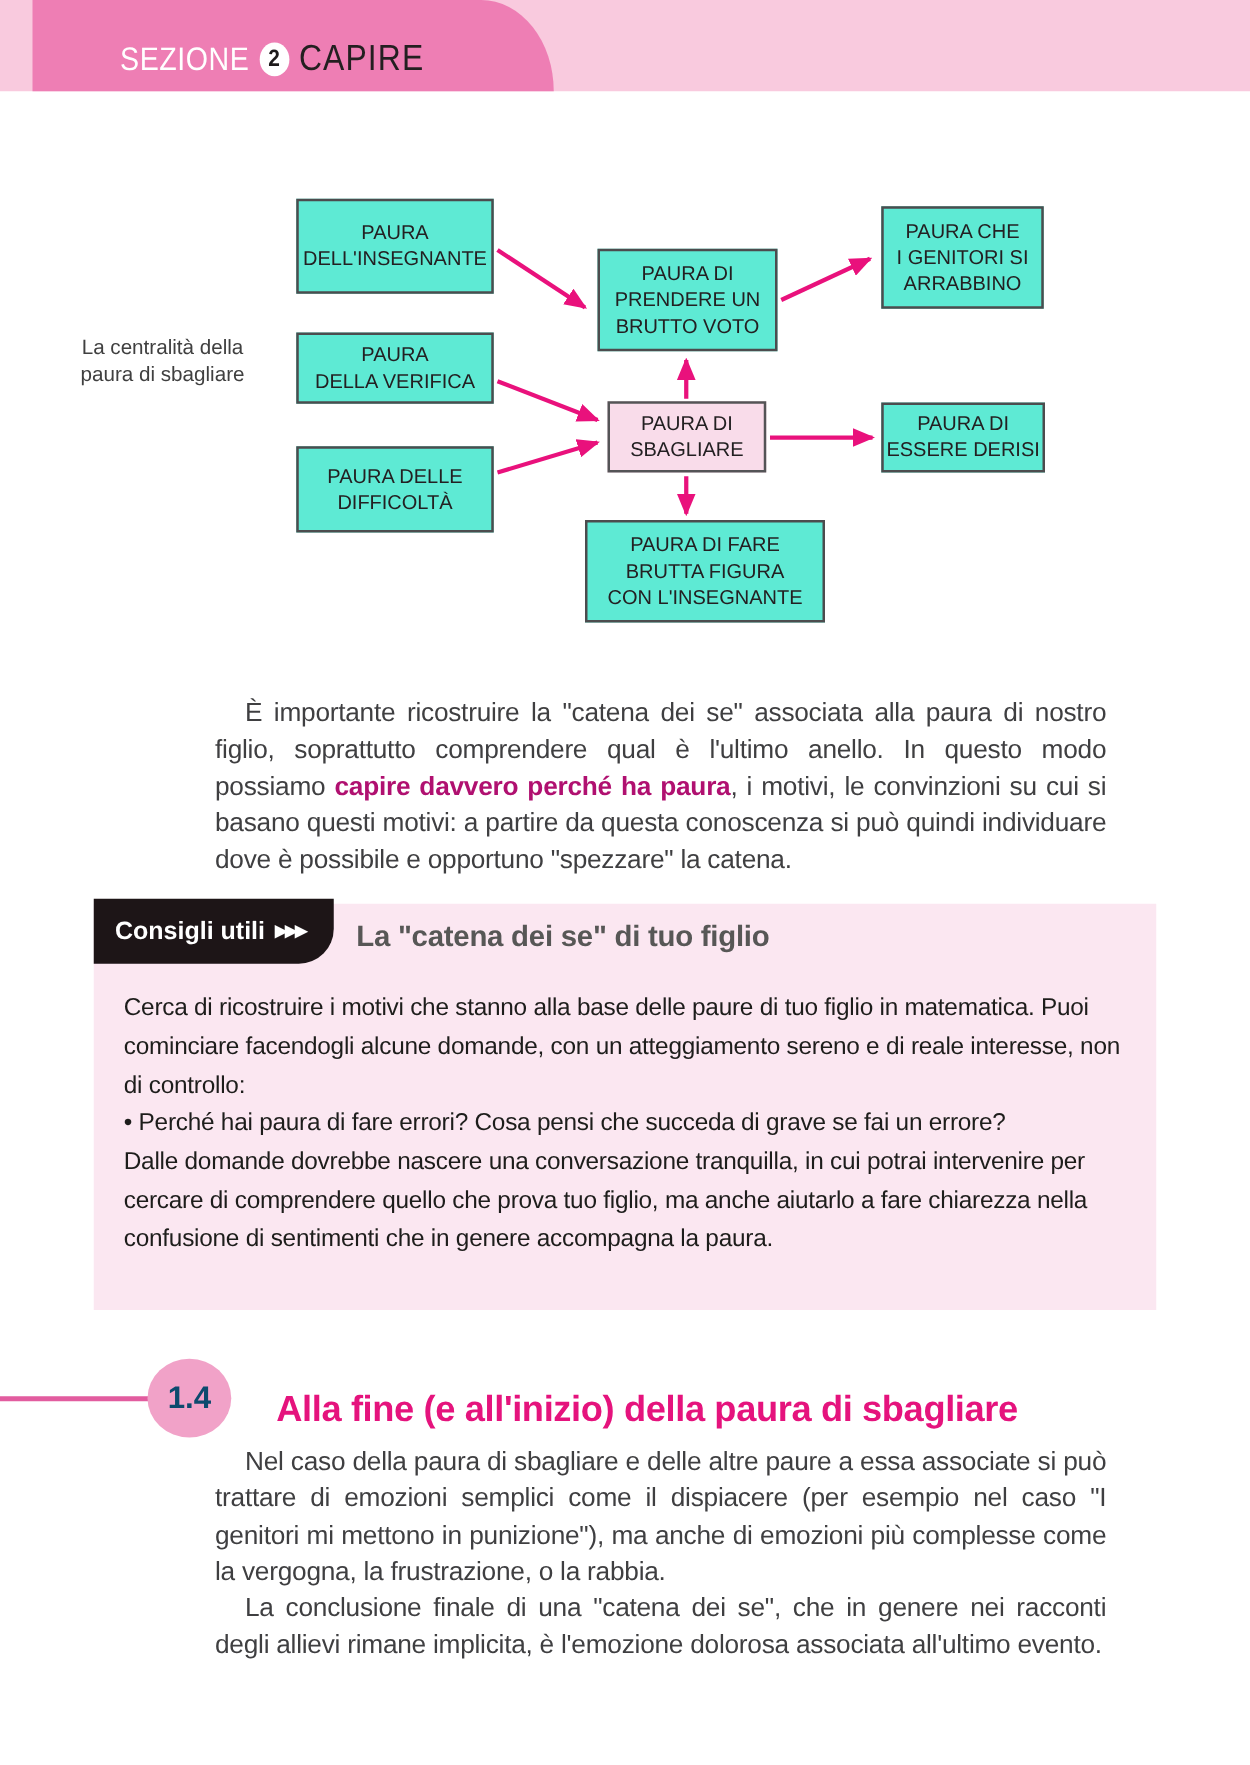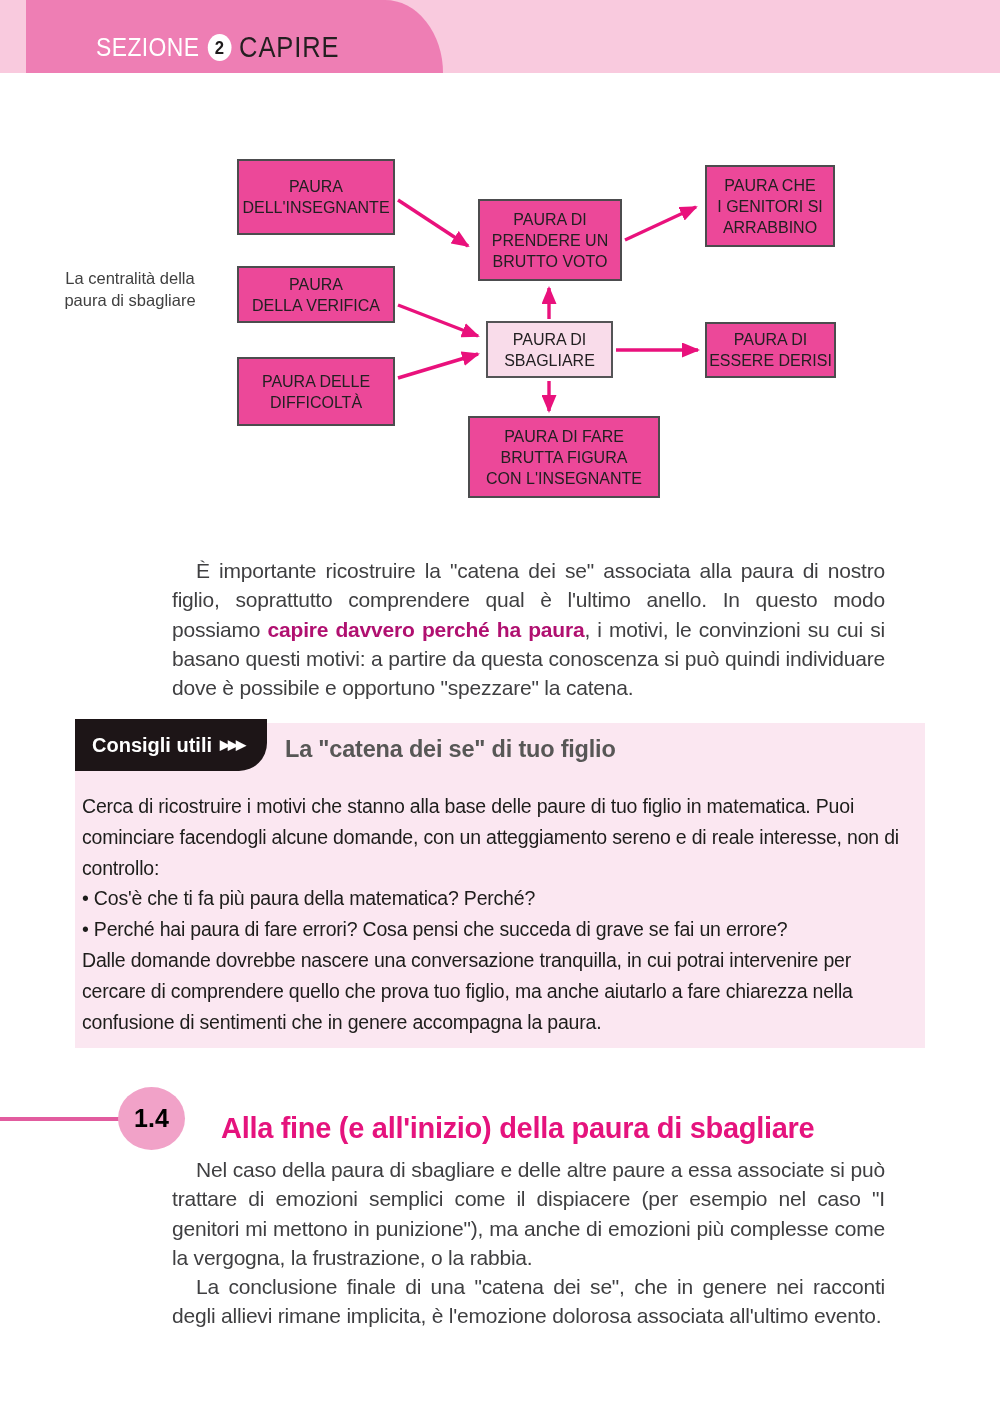--- a/index.html
+++ b/index.html
@@ -16,21 +16,21 @@
   .sez{color:#fff;font-size:26px;letter-spacing:.5px;}
   .num-badge{width:27px;height:27px;border-radius:50%;background:#fff;color:#1d1a1b;
        display:flex;align-items:center;justify-content:center;font-size:19px;font-weight:bold;}
   .cap{color:#231f20;font-size:29px;letter-spacing:1px;}
   
   .figure{position:absolute;left:0;top:140px;width:1000px;height:370px;}
   .figure svg{position:absolute;left:0;top:0;}
   .side-label{position:absolute;left:48px;top:128px;width:164px;text-align:center;
        font-size:16.5px;line-height:21.5px;color:#404040;white-space:pre-line;}
   .box{position:absolute;box-sizing:border-box;display:flex;align-items:center;justify-content:center;
-       text-align:center;background:#ec4899;border:2px solid #4c4c4e;font-size:16px;line-height:21px;
+       text-align:center;background:#5eead4;border:2px solid #4c4c4e;font-size:16px;line-height:21px;
        color:#232022;white-space:pre-line;}
   .b1{left:237px;top:19px;width:158px;height:76px;}
   .b2{left:237px;top:126px;width:158px;height:57px;}
   .b3{left:237px;top:217px;width:158px;height:69px;}
   .b4{left:478px;top:59px;width:144px;height:82px;}
   .b5{left:486px;top:181px;width:127px;height:57px;background:#f9dcea;border-color:#545456;}
   .b6{left:705px;top:25px;width:130px;height:82px;}
   .b7{left:705px;top:182px;width:131px;height:56px;}
   .b8{left:468px;top:276px;width:192px;height:82px;}
   
@@ -42,28 +42,28 @@
   .boldpink{color:#b01070;font-weight:bold;}
   
   .advice{position:absolute;left:75px;top:723px;width:850px;height:325px;background:#fbe7f1;}
   .advice-tab{position:absolute;left:0;top:-4px;height:52px;min-width:192px;box-sizing:border-box;
        background:#1d1517;color:#fff;border-radius:0 0 28px 0;display:flex;align-items:center;
        gap:8px;padding:0 22px 0 17px;font-size:20px;font-weight:bold;}
   .chev{font-size:13px;letter-spacing:-2px;padding-bottom:1px;}
   .advice-title{position:absolute;left:210px;top:13px;margin:0;font-size:23.5px;font-weight:bold;
        color:#575756;letter-spacing:-.2px;}
   .advice-body{position:absolute;left:0;top:68px;width:100%;box-sizing:border-box;
-       padding:0 20px 0 7px;font-size:19.5px;line-height:30.8px;color:#1d1d1b;letter-spacing:-.2px;}
+       padding:0 20px 0 24px;font-size:19.5px;line-height:30.8px;color:#1d1d1b;letter-spacing:-.2px;}
   .advice-body p{margin:0;}
   .advice-body ul{margin:0;padding:0;list-style:none;}
   .advice-body li::before{content:"\2022  ";}
   
   .sec-line{position:absolute;left:0;top:1117px;width:121px;height:4px;background:#e25c9f;}
   .sec-badge{position:absolute;left:118px;top:1087px;width:67px;height:63px;border-radius:50%;
-       background:#f1a2c8;color:#000000;font-size:25px;font-weight:bold;
+       background:#f1a2c8;color:#0c4a6e;font-size:25px;font-weight:bold;
        display:flex;align-items:center;justify-content:center;}
   .sec-title{position:absolute;left:205px;top:1096px;margin:16px;font-size:29px;font-weight:bold;
        color:#e5137d;letter-spacing:-.3px;white-space:nowrap;}
   
   .page-number{position:absolute;left:52px;top:1421px;font-size:24px;color:#1d4ed8;}
 </style>
 </head>
 <body>
 
 <div class="page">
@@ -125,21 +125,20 @@
 
   <section class="advice">
     <div class="advice-tab">
       <span>Consigli utili</span>
       <span class="chev">▶▶▶</span>
     </div>
     <h2 class="advice-title">La "catena dei se" di tuo figlio</h2>
     <div class="advice-body">
       <p>Cerca di ricostruire i motivi che stanno alla base delle paure di tuo figlio in matematica. Puoi cominciare facendogli alcune domande, con un atteggiamento sereno e di reale interesse, non di controllo:</p>
       <ul>
-        <li>Cos'è che ti fa più paura della matematica? Perché?</li>
         <li>Perché hai paura di fare errori? Cosa pensi che succeda di grave se fai un errore?</li>
       </ul>
       <p>Dalle domande dovrebbe nascere una conversazione tranquilla, in cui potrai intervenire per cercare di comprendere quello che prova tuo figlio, ma anche aiutarlo a fare chiarezza nella confusione di sentimenti che in genere accompagna la paura.</p>
     </div>
   </section>
 
   <div class="sec-line"></div>
   <div class="sec-badge">1.4</div>
   <h2 class="sec-title">Alla fine (e all'inizio) della paura di sbagliare</h2>
 

